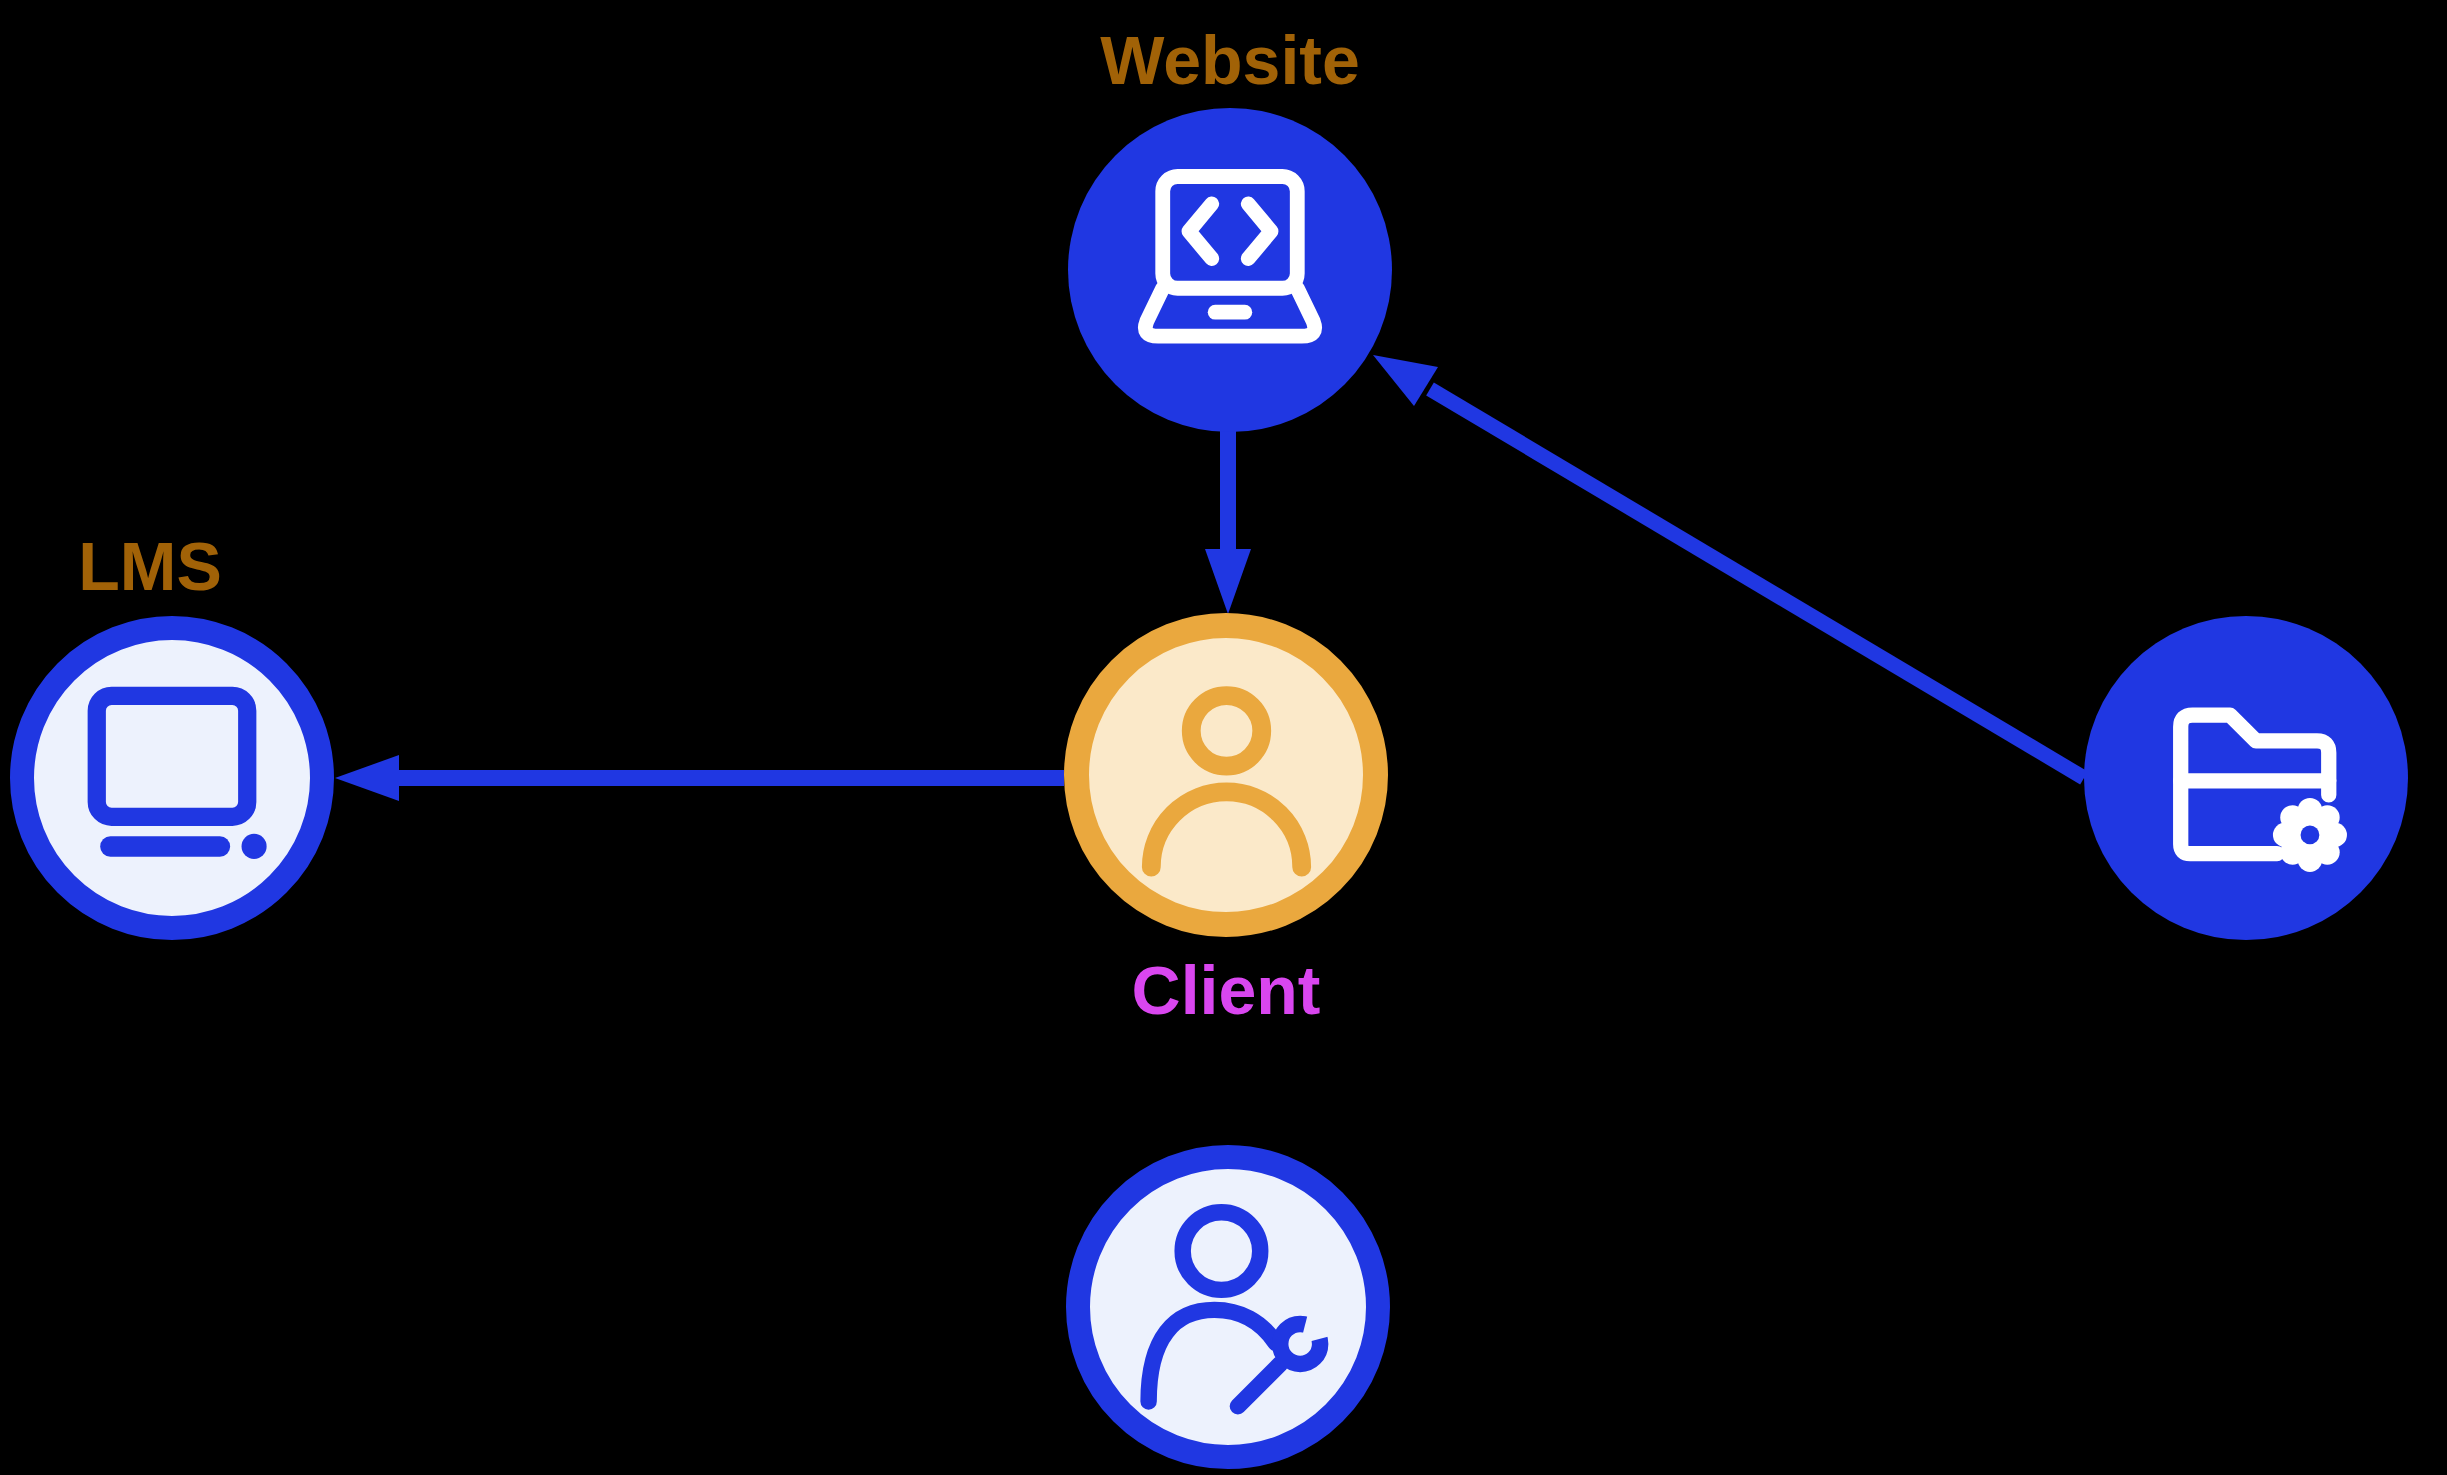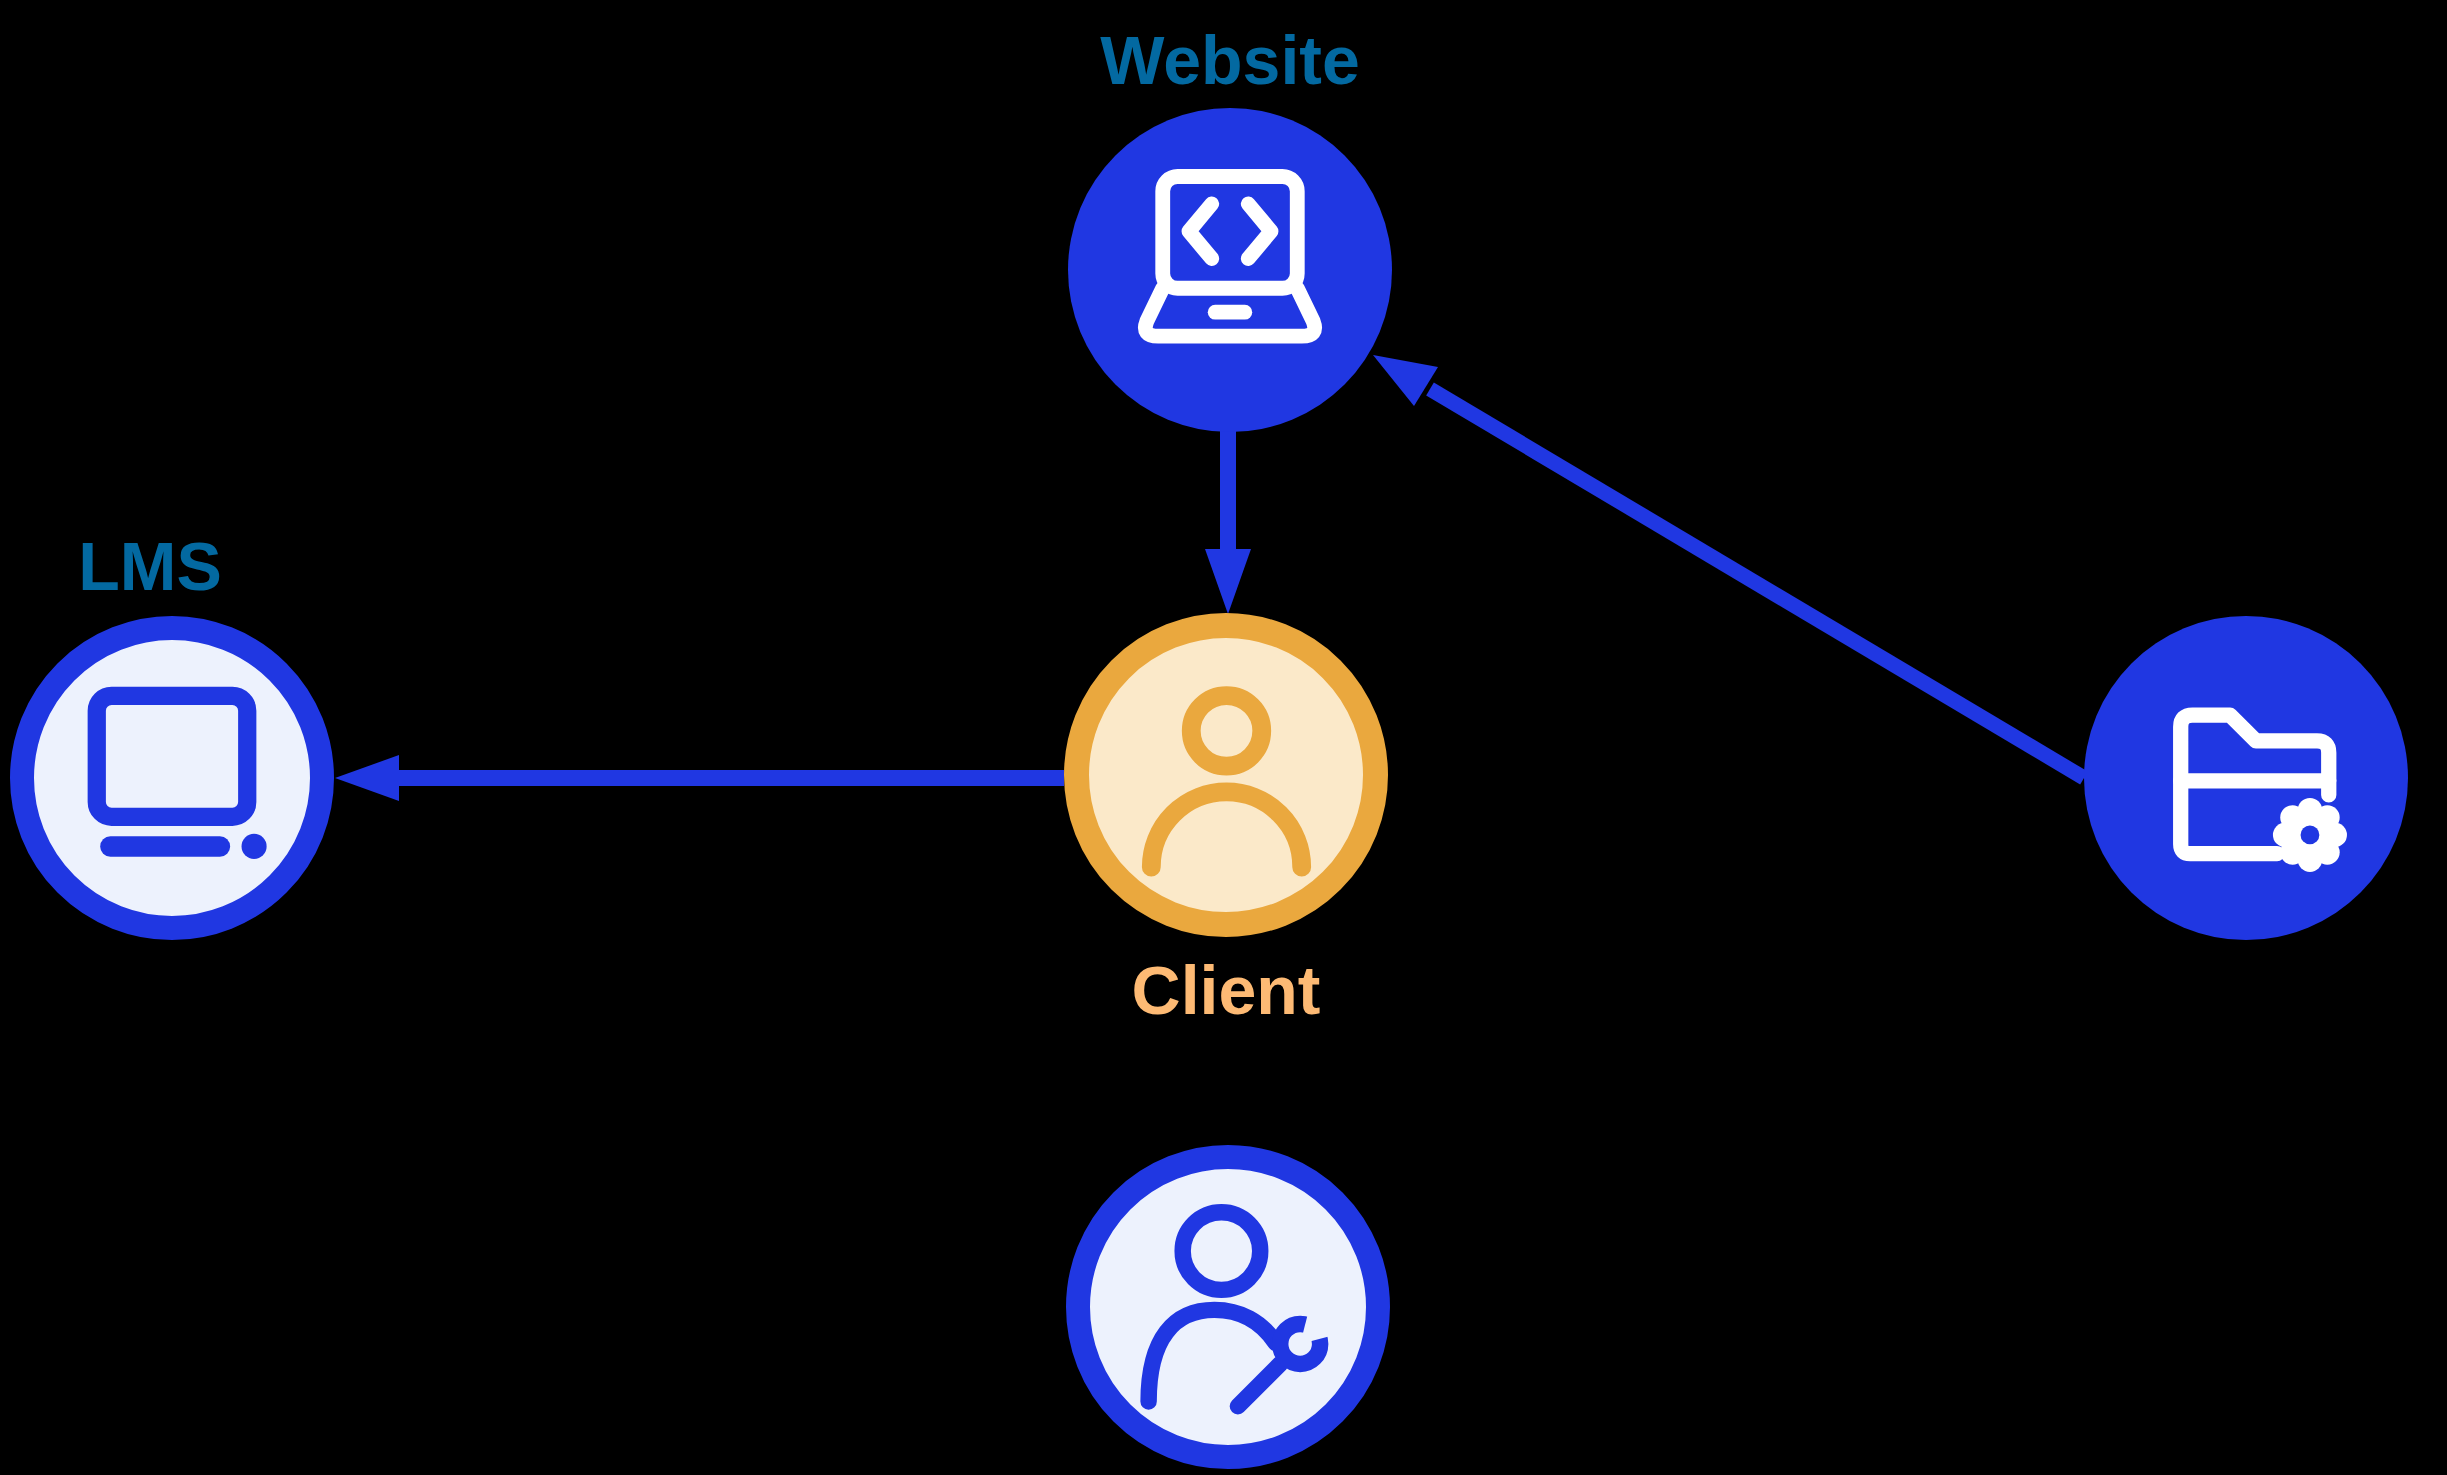--- a/index.html
+++ b/index.html
@@ -6,22 +6,22 @@
   .stage{position:relative;width:2447px;height:1475px;background:#000;overflow:hidden;
          font-family:"Liberation Sans",sans-serif;}
   .edges{position:absolute;left:0;top:0;pointer-events:none;}
   .node{position:absolute;border-radius:50%;display:flex;align-items:center;justify-content:center;
         box-sizing:border-box;width:324px;height:324px;}
   .node.solid-blue{background:#2037e2;}
   .node.light-blue{background:#edf2fd;border:24px solid #2037e2;}
   .node.light-orange{background:#fbe9c9;border:25px solid #eaa83e;}
   .label{position:absolute;transform:translateX(-50%);white-space:nowrap;
          font-weight:700;font-size:68px;line-height:1;letter-spacing:0;}
-  .label.blue{color:#0369a1;}
-  .label.orange{color:#fdba74;}
+  .label.blue{color:#a16207;}
+  .label.orange{color:#d946ef;}
   svg{display:block;}
 </style>
 </head>
 <body>
 
 <div class="stage">
 
   <svg class="edges" width="2447" height="1475" viewBox="0 0 2447 1475">
     <g stroke="#2037e2" fill="#2037e2">
       <g>

